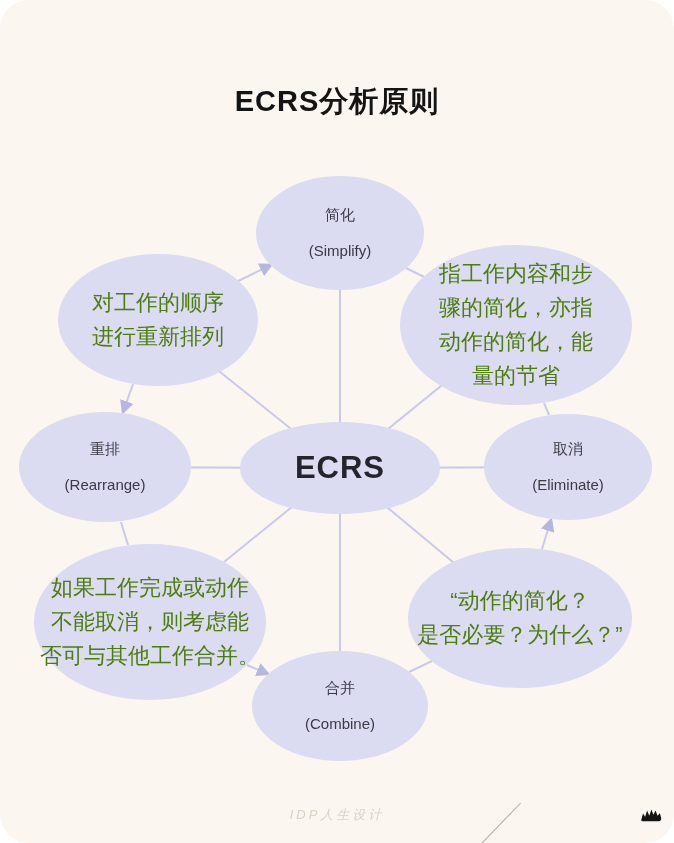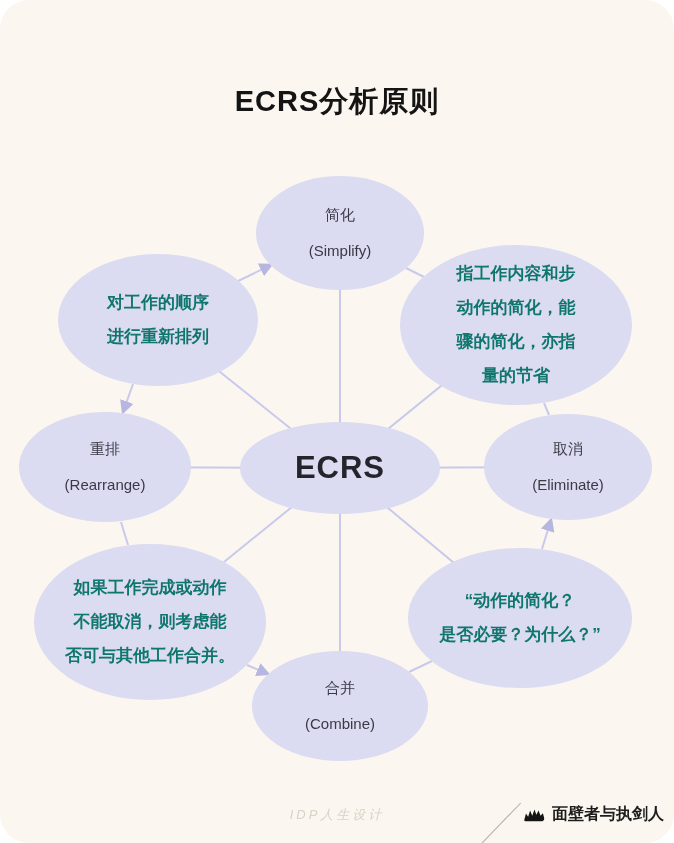--- a/index.html
+++ b/index.html
@@ -21,21 +21,21 @@
   .ellipse {
     position:absolute;
     background:#dbdbf1;
     border-radius:50%;
     display:flex; flex-direction:column;
     align-items:center; justify-content:center;
     text-align:center;
   }
   .node-title { font-size:15px; color:#3a3a46; line-height:36px; }
   .center-label { font-size:31px; font-weight:700; color:#24242c; letter-spacing:1px; }
-  .note-line { font-size:17px; color:#0f766e; line-height:34px; white-space:nowrap;font-weight:bold; }
+  .note-line { font-size:22px; color:#4d7c0f; line-height:34px; white-space:nowrap; }
   .watermark {
     position:absolute; top:806px; left:0; width:100%;
     text-align:center;
     font-size:13px; color:#d9d2c6; letter-spacing:3px;font-style:italic;
   }
   .brand {
     position:absolute; top:801px; right:10px;
     display:flex; align-items:center; gap:5px;
   }
   .brand-text { font-size:16px; font-weight:700; color:#1c1c1c; }
@@ -105,38 +105,37 @@
     <div class="node-title">(Combine)</div>
   </div>
 
   <div class="ellipse" style="left:58px; top:254px; width:200px; height:132px;">
     <div class="note-line">对工作的顺序</div>
     <div class="note-line">进行重新排列</div>
   </div>
 
   <div class="ellipse" style="left:400px; top:245px; width:232px; height:160px;">
     <div class="note-line">指工作内容和步</div>
+    <div class="note-line">骤的简化，亦指</div>
     <div class="note-line">动作的简化，能</div>
-    <div class="note-line">骤的简化，亦指</div>
     <div class="note-line">量的节省</div>
   </div>
 
   <div class="ellipse" style="left:34px; top:544px; width:232px; height:156px;">
     <div class="note-line">如果工作完成或动作</div>
     <div class="note-line">不能取消，则考虑能</div>
     <div class="note-line">否可与其他工作合并。</div>
   </div>
 
   <div class="ellipse" style="left:408px; top:548px; width:224px; height:140px;">
     <div class="note-line">“动作的简化？</div>
     <div class="note-line">是否必要？为什么？”</div>
   </div>
 
   <div class="watermark">IDP人生设计</div>
   <div class="slash-line"></div>
   <div class="brand">
     <svg width="26" height="26" viewBox="0 0 24 24">
       <path d="M3 17.5 L4.6 11.5 L6.6 14.5 L8.4 8.8 L10.4 13.6 L12.4 7.8 L14.2 12.8 L16.2 8.8 L18 13.6 L20.2 11.2 L21.4 15.6 Q21.8 18.8 18 18.8 L5.6 18.8 Q2.6 18.8 3 17.5 Z" fill="#141414"></path>
     </svg>
-    <span class="brand-text">面壁者与执剑人</span>
   </div>
 
 </div>
 
 </body></html>

